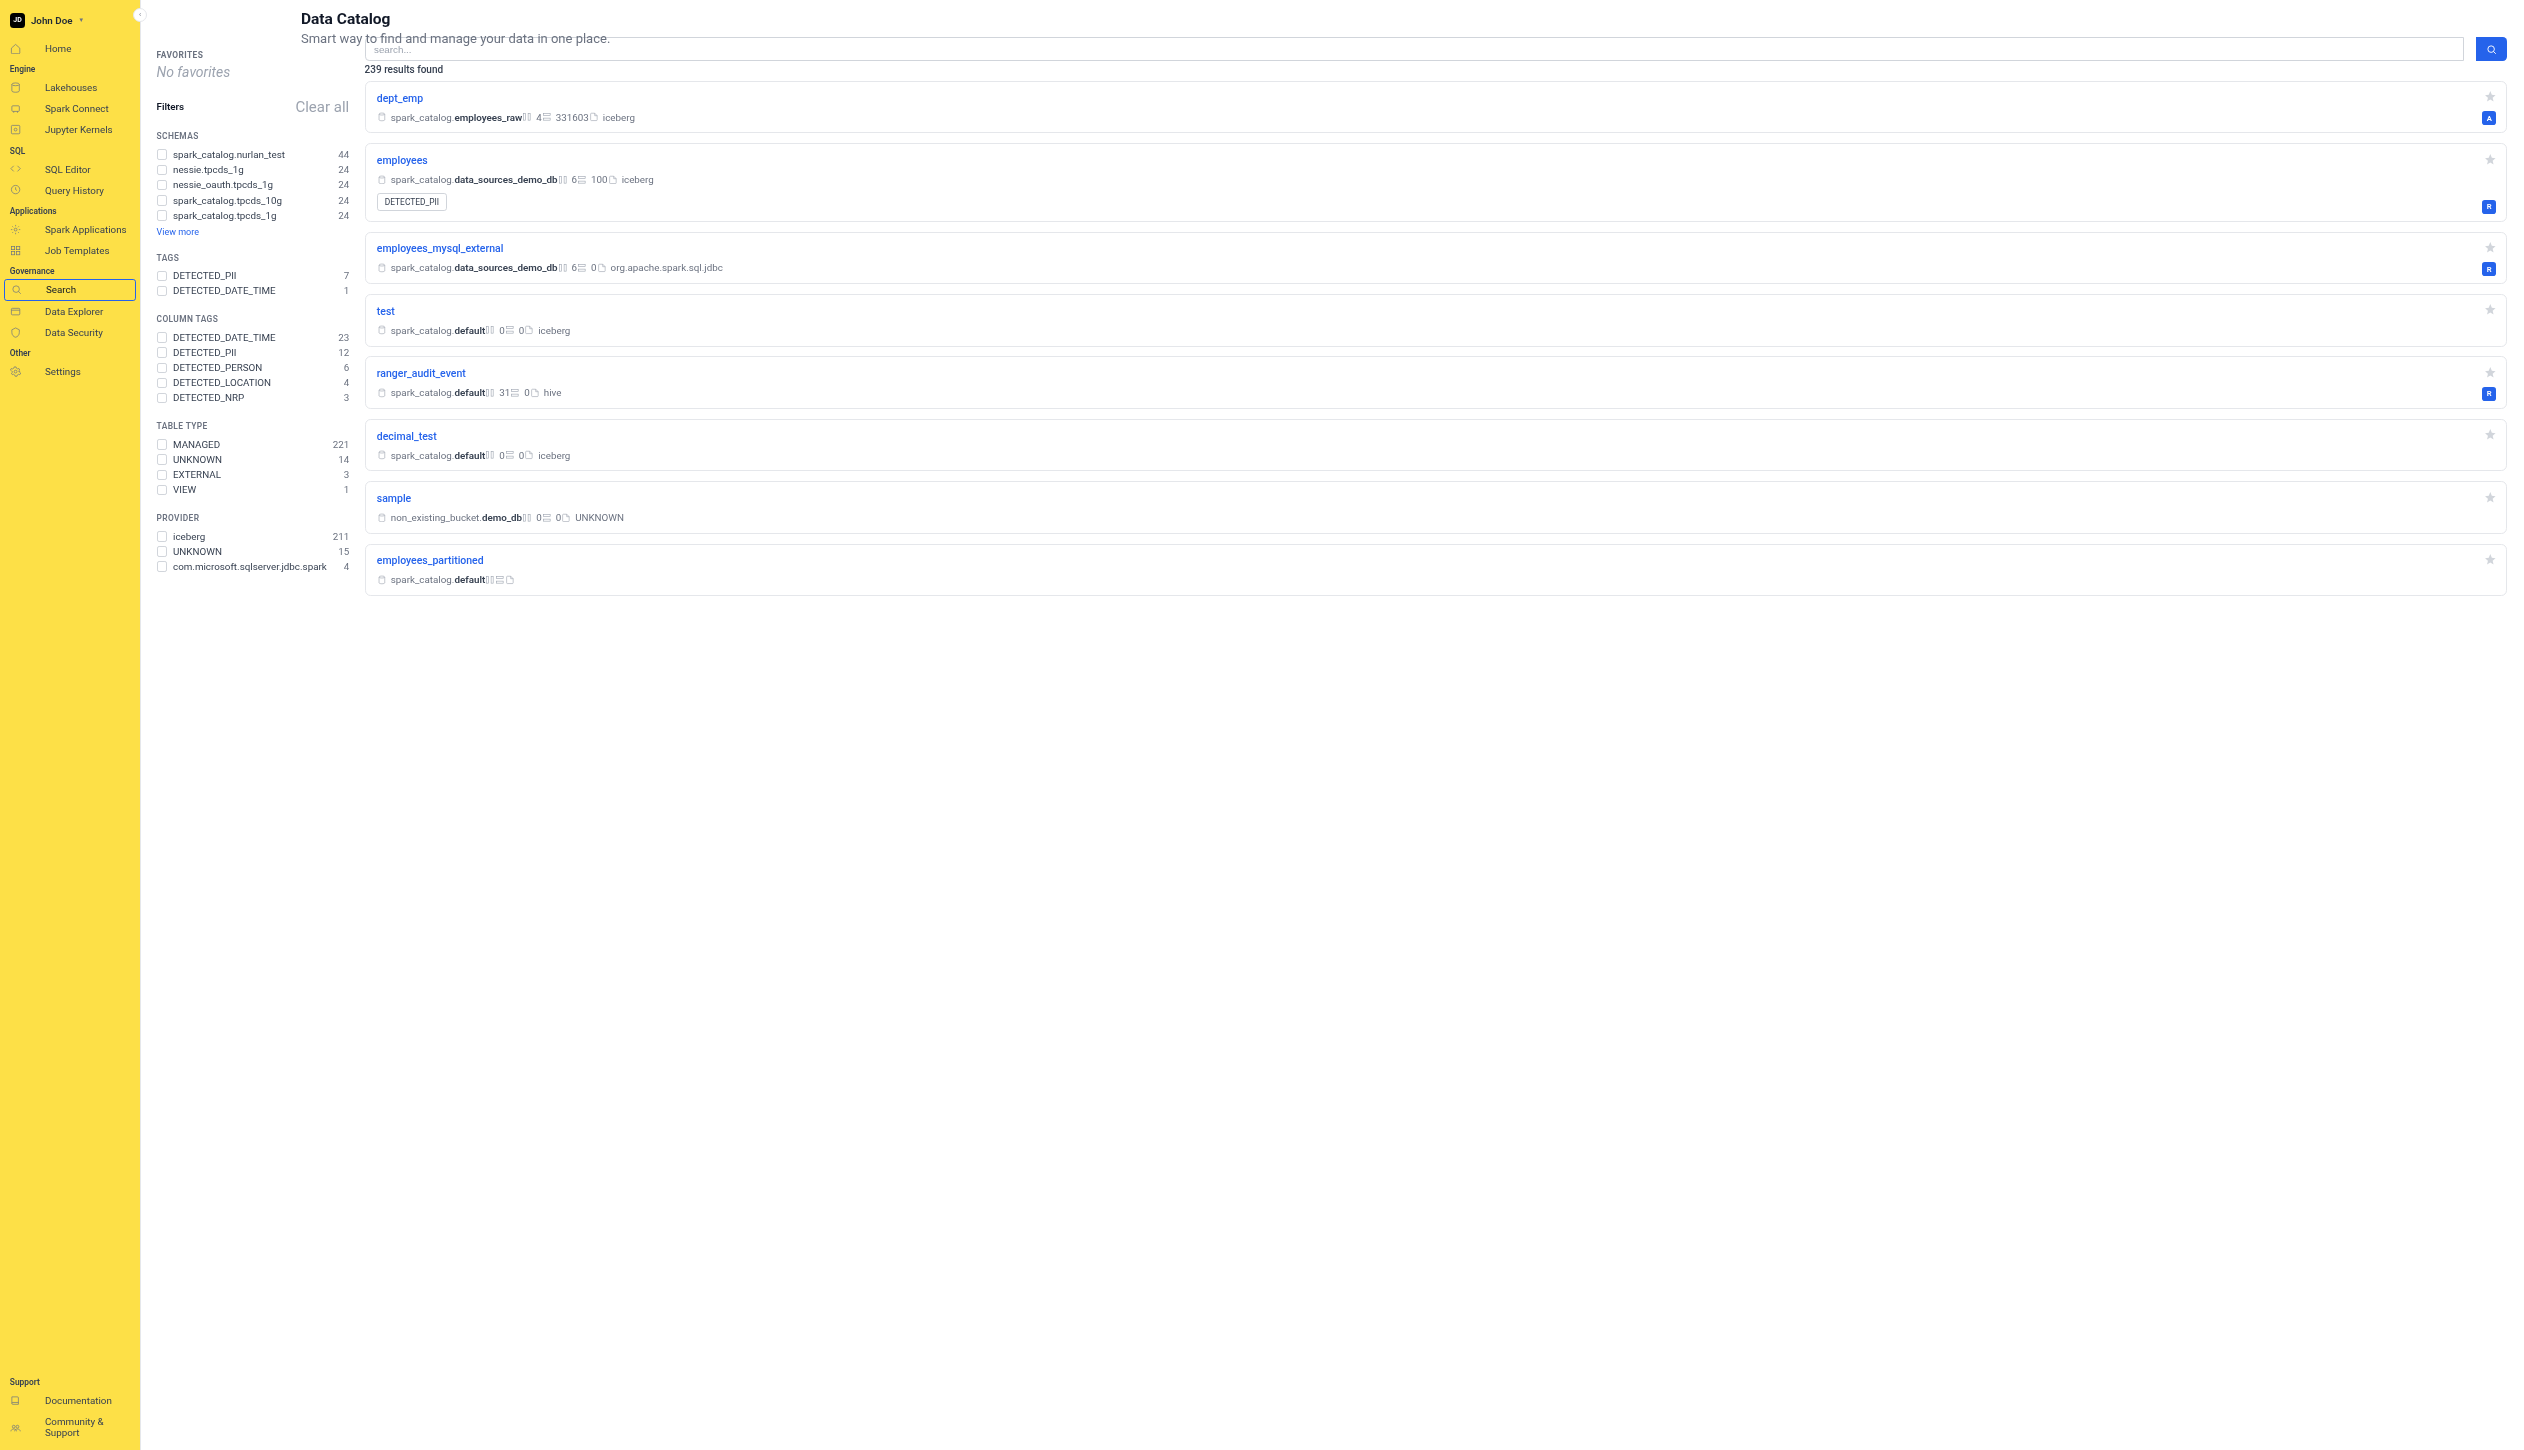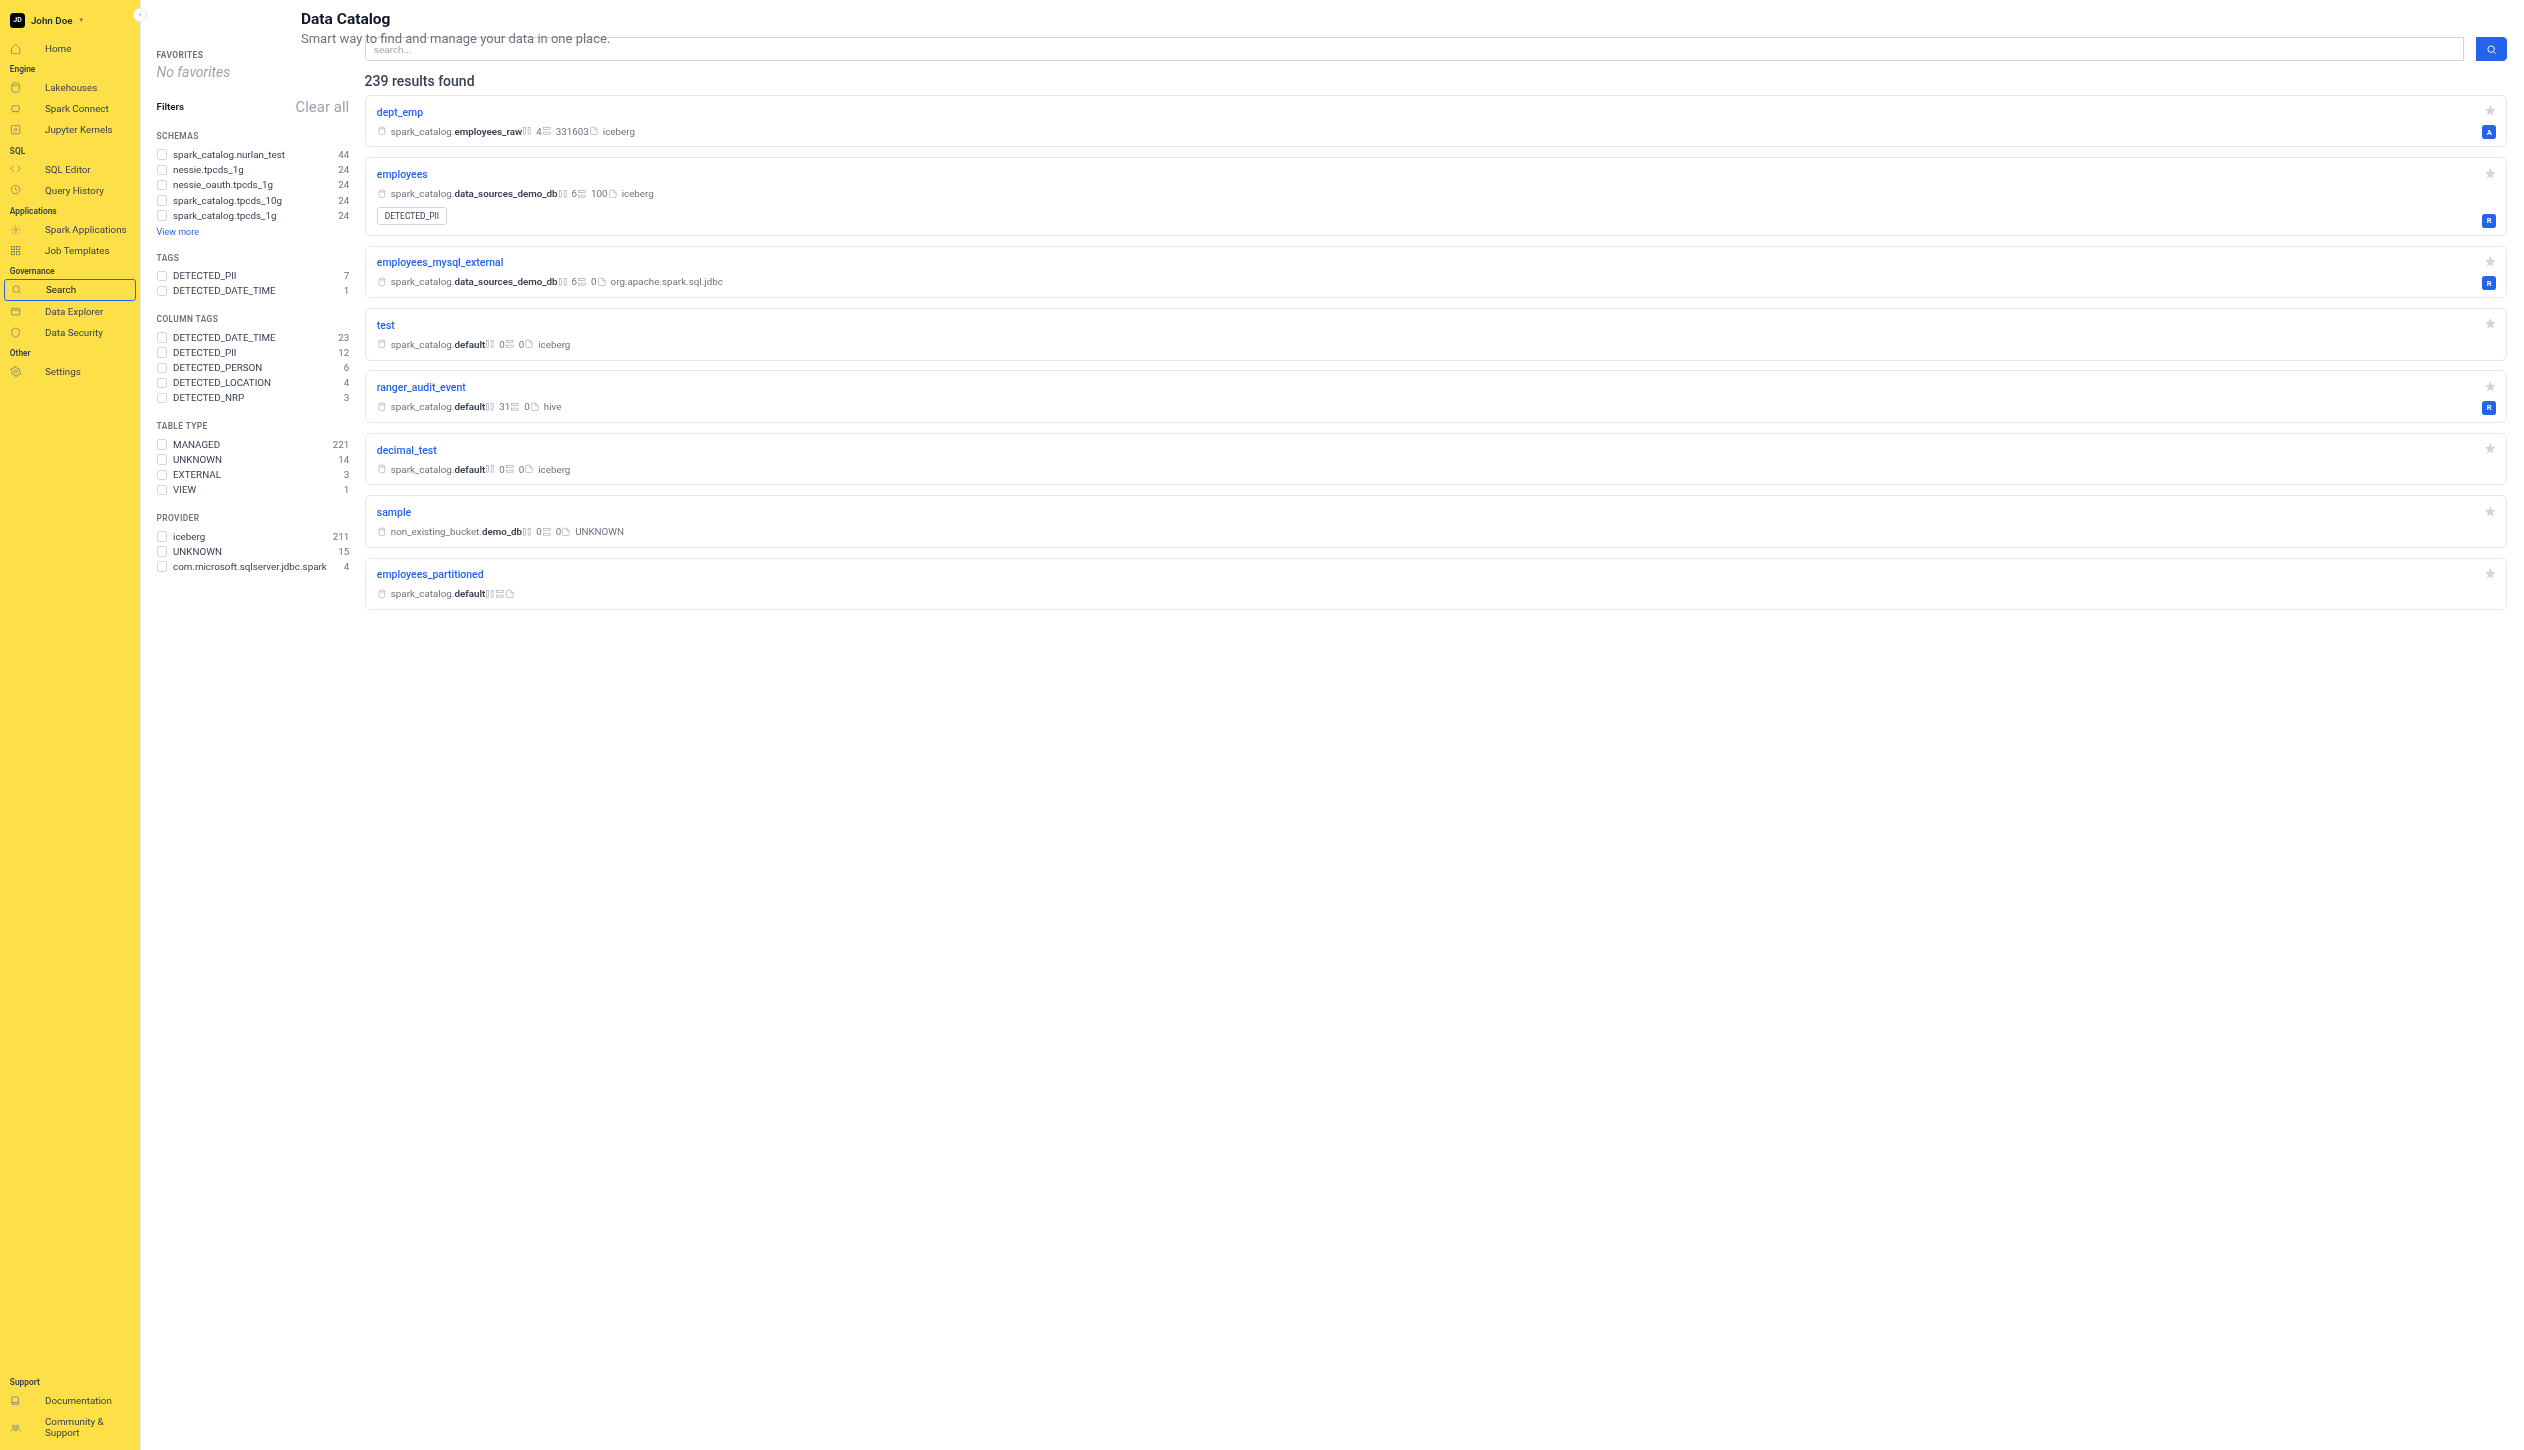--- a/index.html
+++ b/index.html
@@ -37,21 +37,21 @@
 .filter-count { font-size: 9.8px; color: #6b7280; }
 .view-more { color: #2563eb; font-size: 9px; cursor: pointer; margin-top: 4.2px; display: inline-block; }
 
 
 .results-col { flex: 1; padding: 37px 17px 12.6px 5.6px; overflow-y: auto; }
 .search-row { display: flex; gap: 12px; }
 .search-input { flex: 1; border: 0.7px solid #d1d5db; border-radius: 4.2px 0 0 4.2px; padding: 5.6px 8.4px; font-size: 9.8px; outline: none; }
 .search-input::placeholder { color: #9ca3af; }
 .search-btn { width: 31px; background: #2563eb; border: none; border-radius: 0 4.2px 4.2px 0; color: #fff; cursor: pointer; display: flex; align-items: center; justify-content: center; }
 .search-btn svg { width: 11.2px; height: 11.2px; stroke: #fff; fill: none; stroke-width: 2; }
-.results-count { font-size: 14px; color: #374151; margin-top: 12px; margin-bottom: 5.6px; font-weight: 500; }
+.results-count { font-size: 10px; color: #374151; margin-top: 3px; margin-bottom: 5.6px; font-weight: 500; }
 
 .card { border: 0.7px solid #e5e7eb; border-radius: 5.6px; padding: 9.8px 11.2px; margin-bottom: 9.8px; position: relative; }
 .card-title { color: #2563eb; font-size: 10.5px; font-weight: 500; cursor: pointer; }
 .card-meta { display: flex; align-items: center; gap: 0; margin-top: 7px; color: #6b7280; font-size: 9.8px; flex-wrap: wrap; }
 .meta-item { display: flex; align-items: center; gap: 4.2px; }
 .meta-icon { width: 9.8px; height: 9.8px; display: inline-flex; align-items: center; justify-content: center; }
 .meta-icon svg { width: 9.8px; height: 9.8px; stroke: #9ca3af; fill: none; stroke-width: 1.5; }
 .schema-text { color: #6b7280; }
 .schema-text b { color: #374151; font-weight: 600; }
 .star { position: absolute; top: 8.4px; right: 9.8px; color: #d1d5db; cursor: pointer; }

